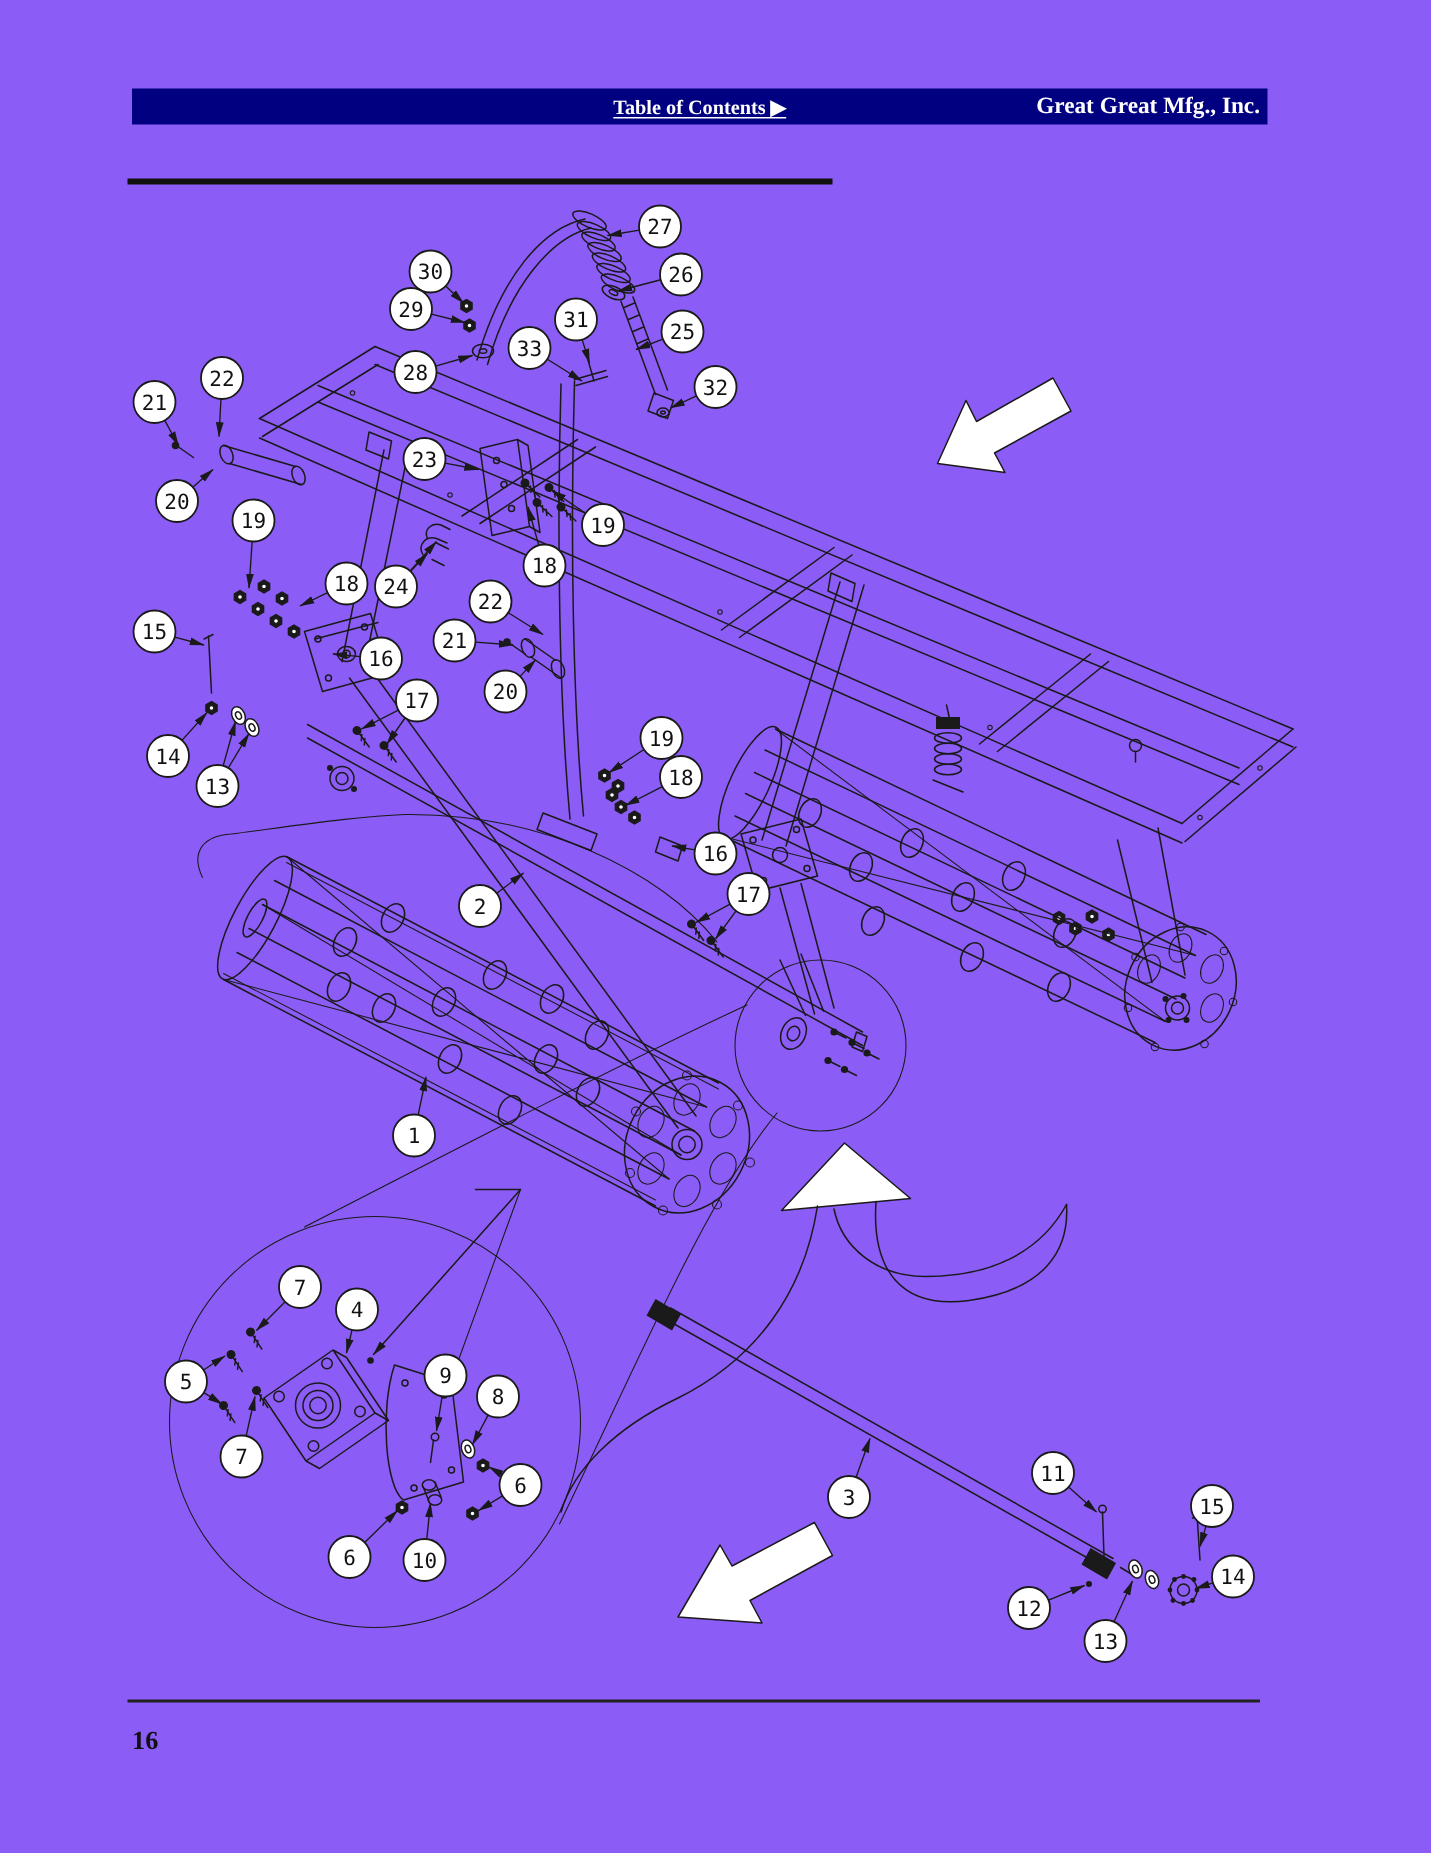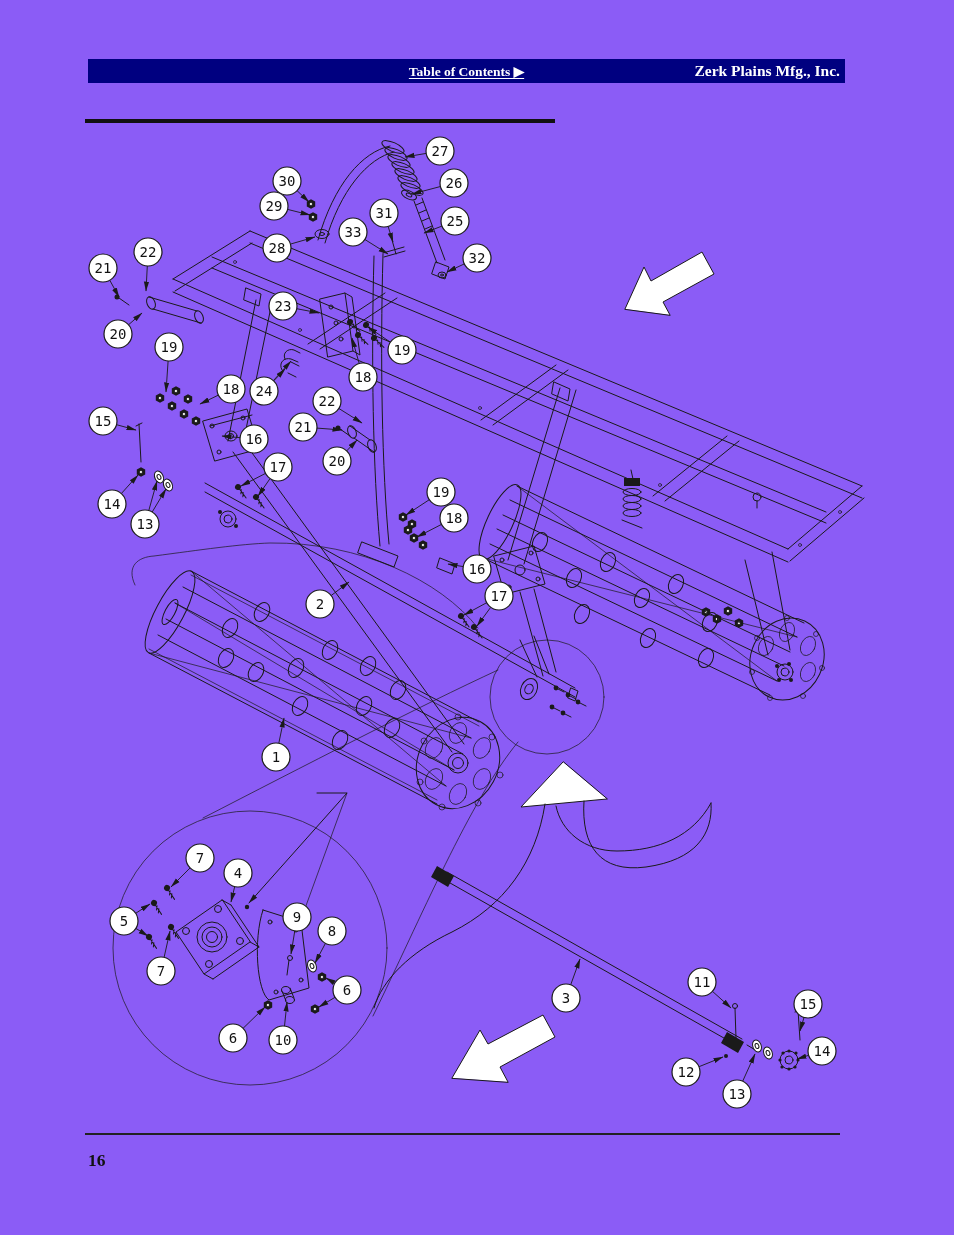--- a/index.html
+++ b/index.html
@@ -31,21 +31,21 @@
 </style>
 </head>
 <body>
 
 <div class="page">
 
   <div class="header-bar">
     <span class="toc">
         <span class="toc-text">Table of Contents ▶</span>
       </span>
-    <span class="brand">Zerk Plains Mfg., Inc.</span>
+    <span class="brand">Great Great Mfg., Inc.</span>
   </div>
 
   <div class="section-rule"></div>
 
   <svg id="diagram" width="954" height="1235" viewBox="0 0 954 1235">
     <defs>
       <marker id="arrw" markerWidth="11" markerHeight="7" refX="9.5" refY="3" orient="auto" markerUnits="userSpaceOnUse">
         <path d="M0,0.4 L10,3 L0,5.6 Z" style="fill:#1a1a1a;stroke:none"></path>
       </marker>
     </defs>

